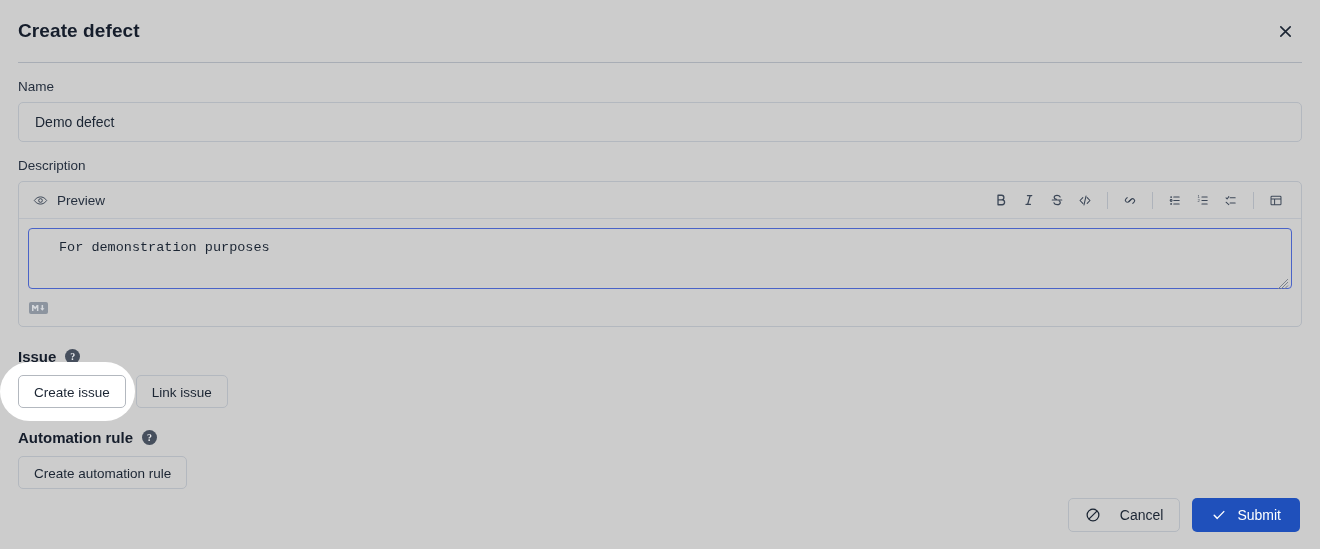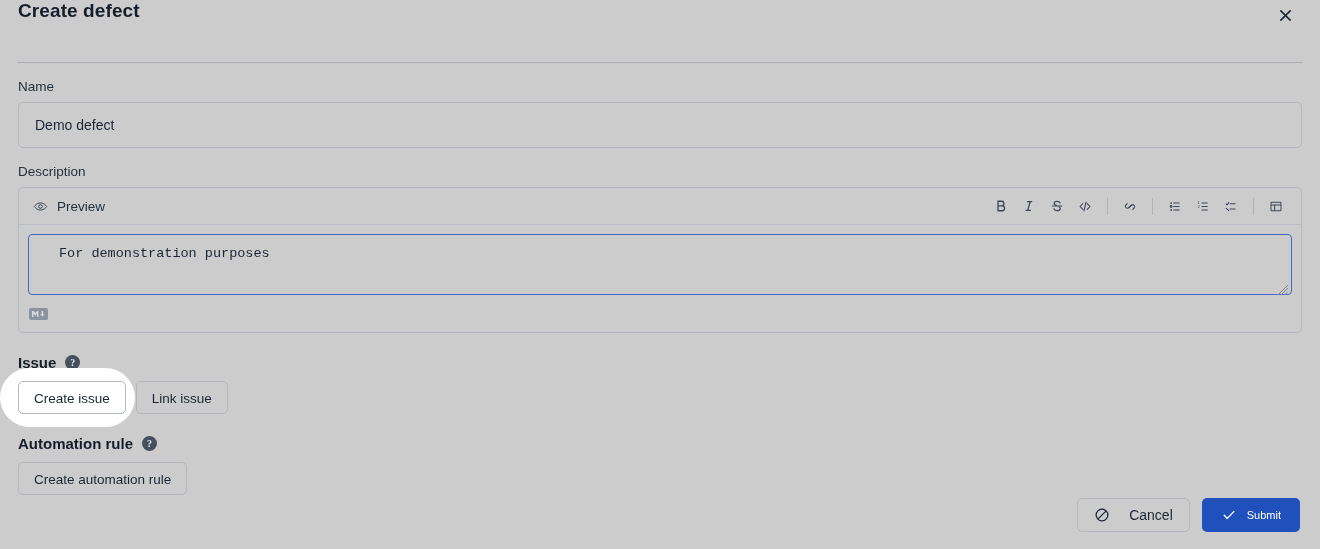--- a/index.html
+++ b/index.html
@@ -20,21 +20,21 @@
     position: absolute;
     inset: 0;
     padding: 0 18px;
     box-sizing: border-box;
   }
 
   
   .header {
     height: 62px;
     display: flex;
-    align-items: flex-start;
+    align-items: center;
     justify-content: space-between;
   }
   .dialog-title {
     font-size: 19px;
     font-weight: bold;
     letter-spacing: .1px;
     color: #151d2b;
   }
   .close-btn {
     width: 30px;
@@ -59,21 +59,21 @@
     margin-top: 16px;
   }
   .field-label {
     font-size: 13.5px;
     color: #26303f;
     margin-bottom: 8px;
   }
   .text-input {
     width: 100%;
     box-sizing: border-box;
-    height: 46px;
+    height: 40px;
     border: 1px solid #b3b8bf;
     border-radius: 5px;
     background: transparent;
     font-family: "Liberation Sans", sans-serif;
     font-size: 14px;
     color: #1b2533;
     padding: 0 16px;
     outline: none;
   }
 
@@ -263,21 +263,21 @@
   .submit-btn {
     height: 34px;
     padding: 0 19px;
     display: flex;
     align-items: center;
     gap: 10px;
     border: none;
     border-radius: 5px;
     background: #1f50bb;
     font-family: "Liberation Sans", sans-serif;
-    font-size: 11px;
+    font-size: 14px;
     color: #ffffff;
     cursor: pointer;
   }
   svg { display: block; }
 </style>
 </head>
 <body>
 
 <div class="dialog">
 

